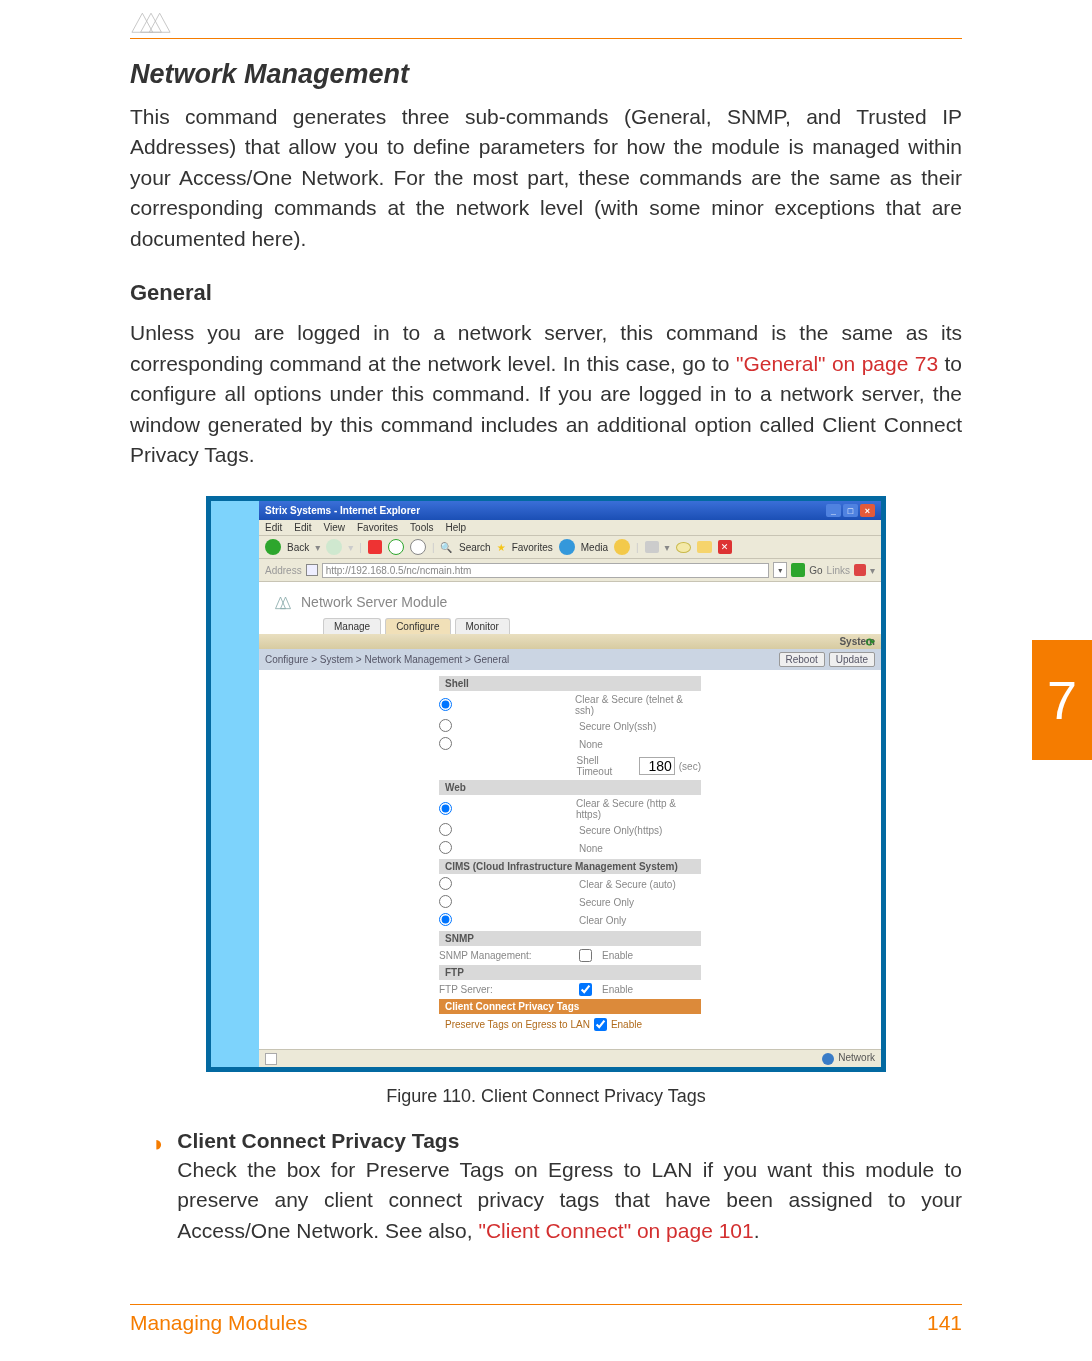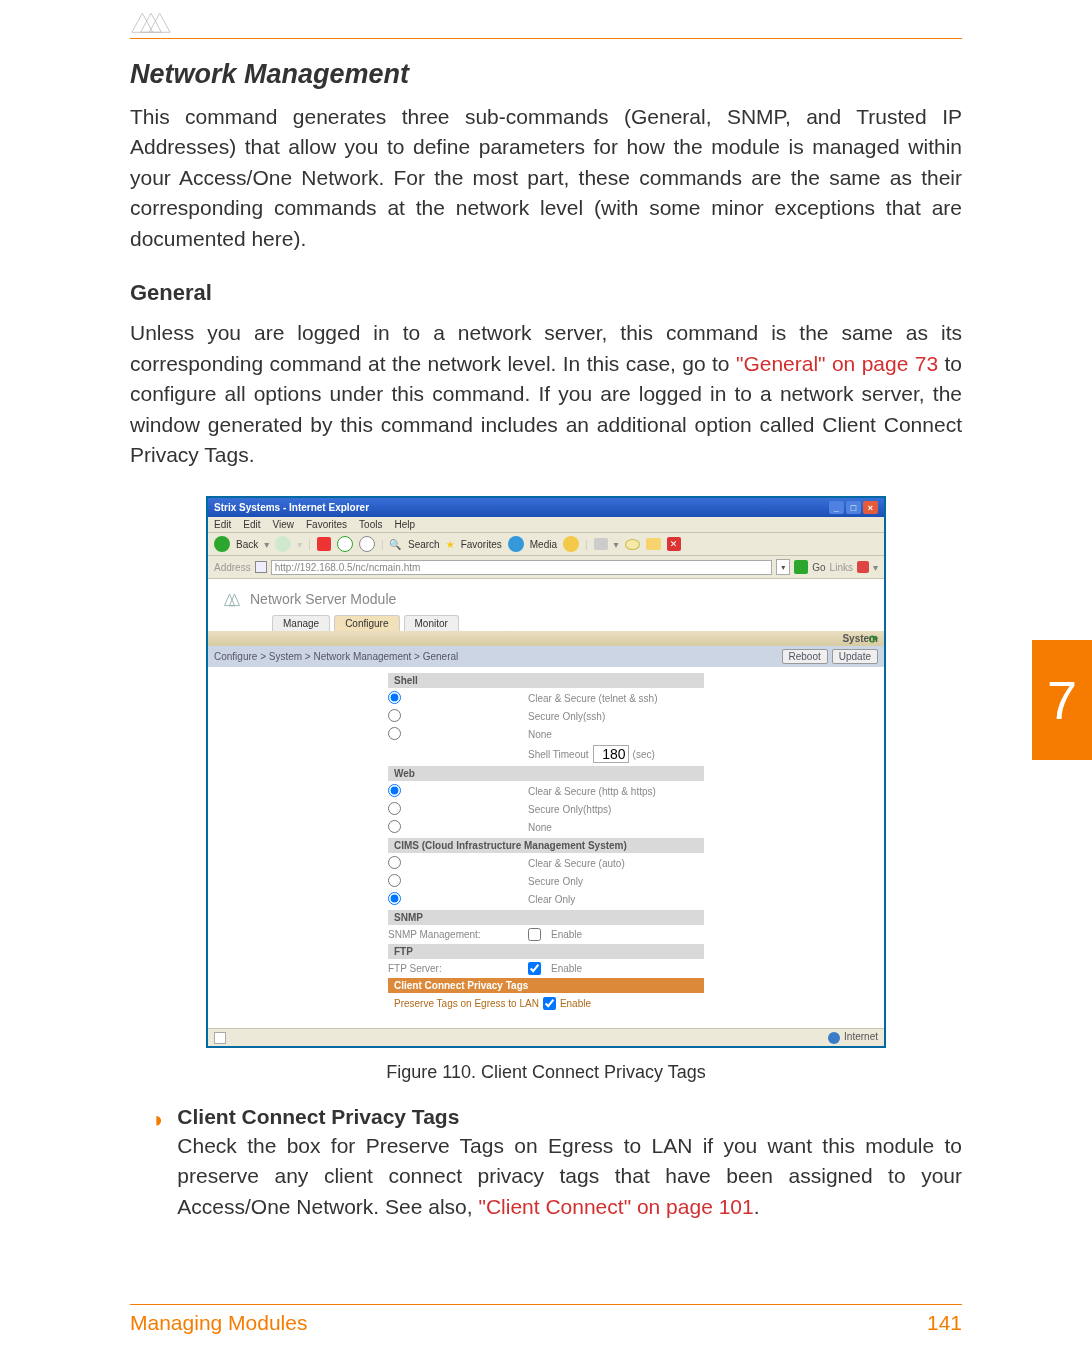--- a/index.html
+++ b/index.html
@@ -19,21 +19,21 @@
   .bullet-row { display: flex; margin-top: 22px; }
   .bullet-mark { color: #f57c00; font-size: 22px; margin-right: 12px; line-height: 1.4; margin-left: 22px; }
   .bullet-head { font-weight: 700; font-size: 21px; color: #333; }
   .bullet-body { font-size: 21px; color: #333; line-height: 1.45; margin-top: 2px; text-align: justify; }
   .tab-7 { position: absolute; right: 0; top: 640px; width: 60px; height: 120px; background: #f57c00; color: #fff; font-size: 54px; font-weight: 300; display: flex; align-items: center; justify-content: center; }
   .footer { position: absolute; left: 130px; right: 130px; bottom: 26px; }
   .hr-bot { border: 0; border-top: 1.2px solid #f57c00; margin-bottom: 6px; }
   .foot-row { display: flex; justify-content: space-between; color: #f57c00; font-size: 21px; }
 
   
-  .ss { width: 680px; border: 2px solid #0369a1; font-family: Tahoma, Arial, sans-serif; font-size: 10px; color: #555; background: #7dd3fc; }
+  .ss { width: 680px; border: 5px solid #0369a1; font-family: Tahoma, Arial, sans-serif; font-size: 10px; color: #555; background: #7dd3fc; padding-left: 48px; }
   .ss-title { background: linear-gradient(#3a6fd8,#1b4fb5); color: #fff; padding: 3px 6px; display: flex; justify-content: space-between; align-items: center; font-weight: bold; }
   .ss-winbtns { display: flex; gap: 2px; }
   .ss-wb { width: 15px; height: 13px; display: inline-flex; align-items: center; justify-content: center; font-size: 9px; border-radius: 2px; }
   .ss-wb.min { background: #4f82e0; color:#fff; }
   .ss-wb.max { background: #4f82e0; color:#fff; }
   .ss-wb.cls { background: #e45a3a; color:#fff; }
   .ss-menu { background: #ece9d8; padding: 2px 6px; display: flex; gap: 12px; color: #333; border-bottom: 1px solid #c8c4b4; }
   .ss-menu span { text-decoration: none; }
   .ss-tb { background: #ece9d8; padding: 3px 6px; display: flex; align-items: center; gap: 6px; border-bottom: 1px solid #c8c4b4; }
   .ico { width: 16px; height: 16px; border-radius: 50%; display: inline-block; }
@@ -255,21 +255,21 @@
         <div class="ss-sechead orange">Client Connect Privacy Tags</div>
         <div class="ss-pres">
           <span>Preserve Tags on Egress to LAN</span>
           <input type="checkbox" checked="" style="">
           <span>Enable</span>
         </div>
       </div>
 
       <div class="ss-status">
         <span style="width:12px;height:12px;border:1px solid #aaa;background:#fff;display:inline-block"></span>
-        <span><span class="globe"></span><span>Internet</span></span>
+        <span><span class="globe"></span><span>Network</span></span>
       </div>
     </div>
     <div class="fig-caption">Figure 110. Client Connect Privacy Tags</div>
   </div>
 
   <div class="bullet-row">
     <div class="bullet-mark">◗</div>
     <div style="flex:1">
       <div class="bullet-head">Client Connect Privacy Tags</div>
       <div class="bullet-body">

